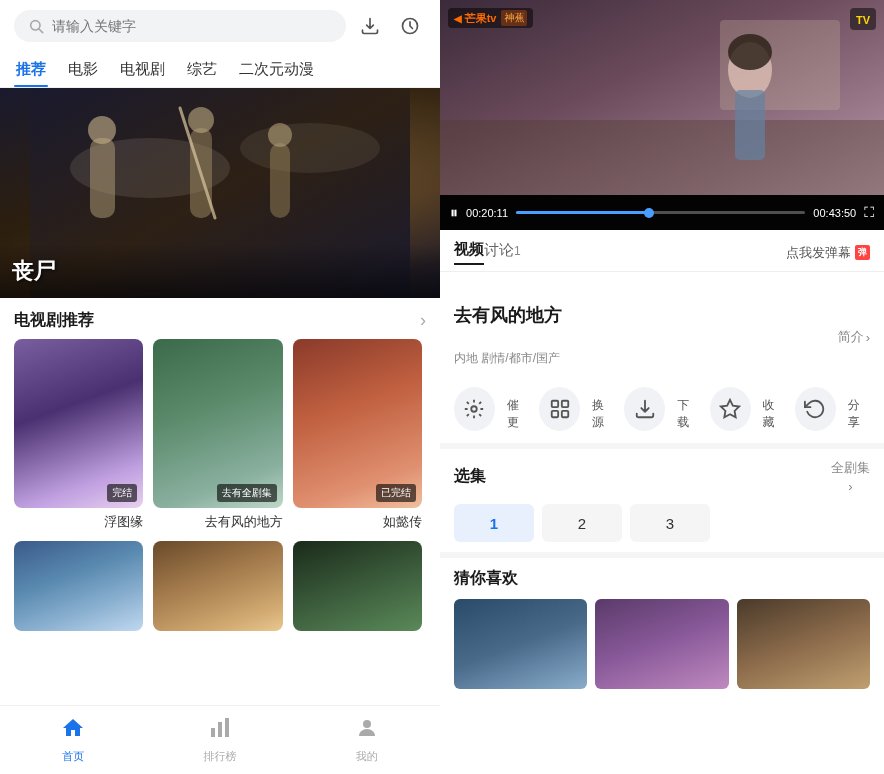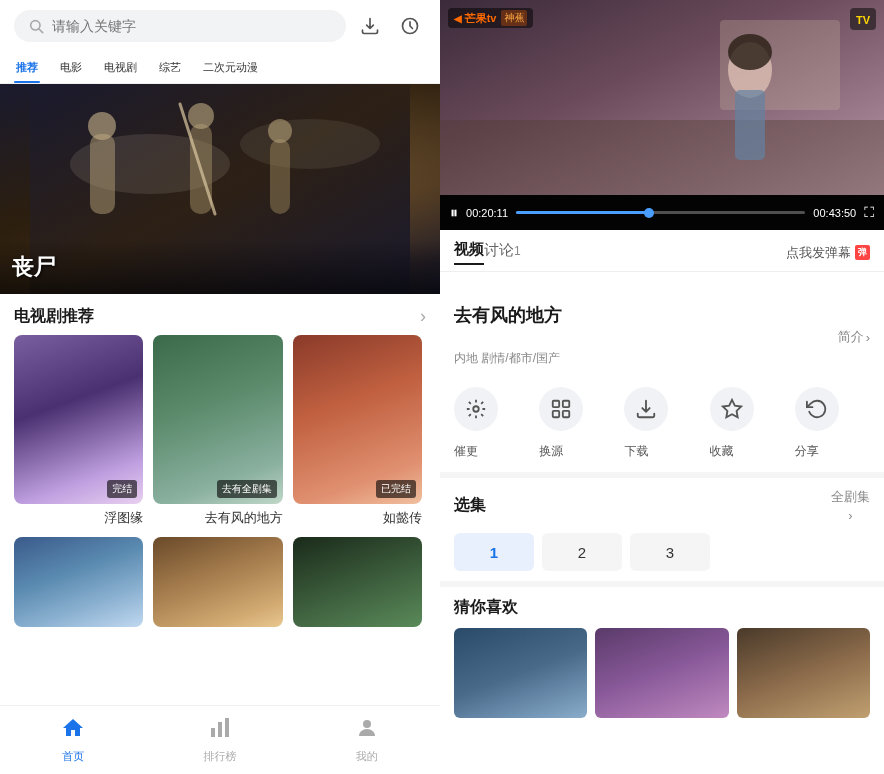--- a/index.html
+++ b/index.html
@@ -58,21 +58,21 @@
     }
 
     .nav-tabs {
       display: flex;
       padding: 0 14px;
       border-bottom: 1px solid #f0f0f0;
       gap: 18px;
     }
     .nav-tab {
       padding: 8px 2px;
-      font-size: 11px;
+      font-size: 15px;
       color: #333;
       cursor: pointer;
       white-space: nowrap;
       position: relative;
     }
     .nav-tab.active {
       color: #1a73e8;
       font-weight: 600;
     }
     .nav-tab.active::after {
@@ -408,22 +408,22 @@
     }
 
     .action-btns {
       display: flex;
       gap: 10px;
       padding: 0 14px 12px;
     }
     .action-btn {
       flex: 1;
       display: flex;
-      flex-direction: column;
-      align-items: flex-start;
+      flex-direction: row;
+      align-items: flex-end;
       gap: 12px;
       cursor: pointer;
     }
     .action-icon-circle {
       width: 44px;
       height: 44px;
       border-radius: 50%;
       background: #f0f2f5;
       display: flex;
       align-items: center;

